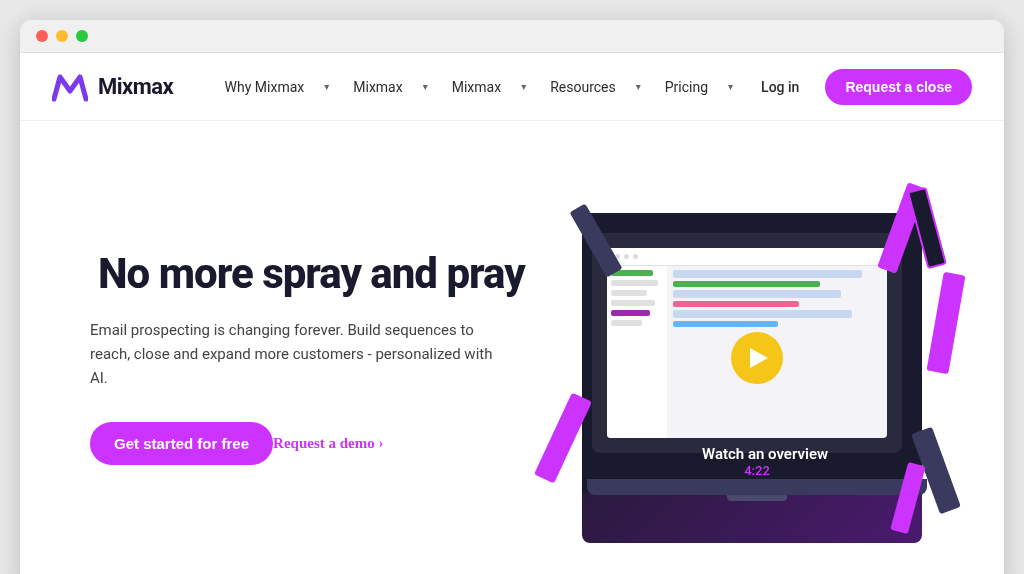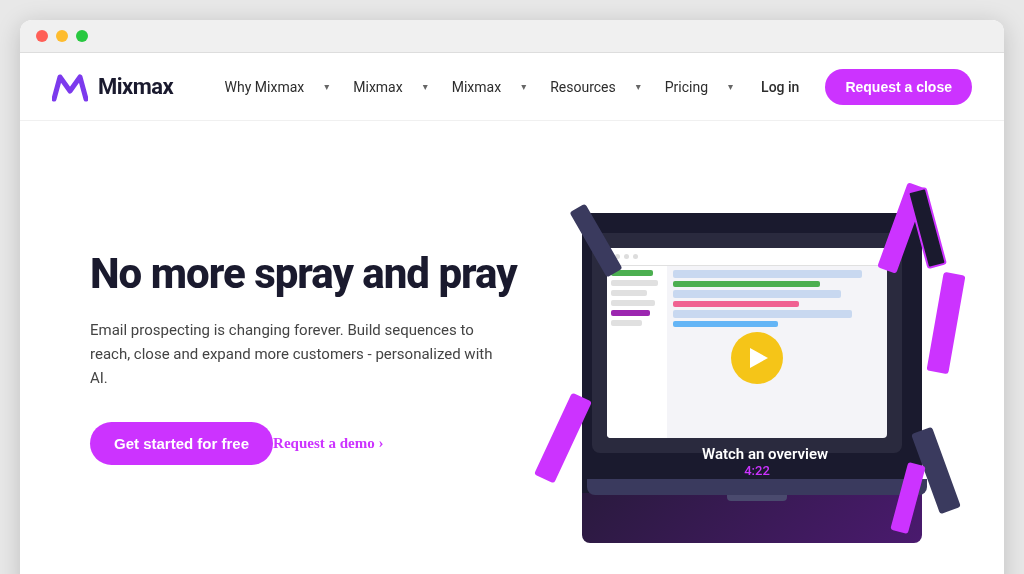--- a/index.html
+++ b/index.html
@@ -141,20 +141,21 @@
       z-index: 2;
     }
 
     .hero-title {
       font-size: 42px;
       font-weight: 800;
       color: #1a1a2e;
       line-height: 1.15;
       margin-bottom: 20px;
       letter-spacing: -1px;
+      margin-left: 8px;
     }
 
     .hero-subtitle {
       font-size: 15px;
       color: #444;
       line-height: 1.6;
       max-width: 420px;
       margin-bottom: 32px;
     }
 

